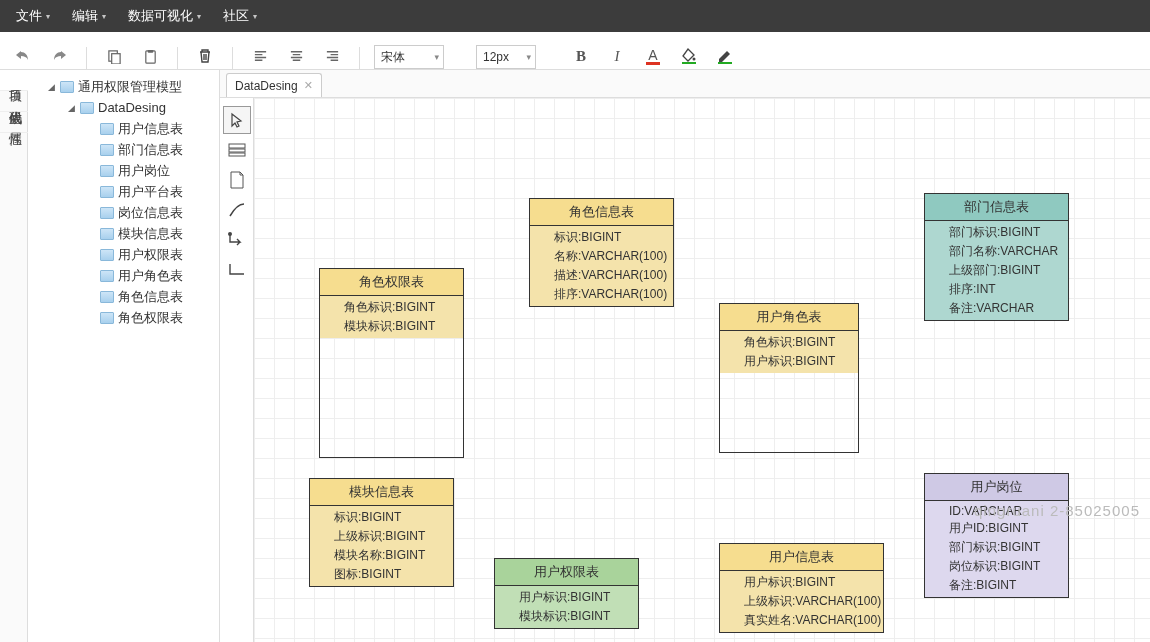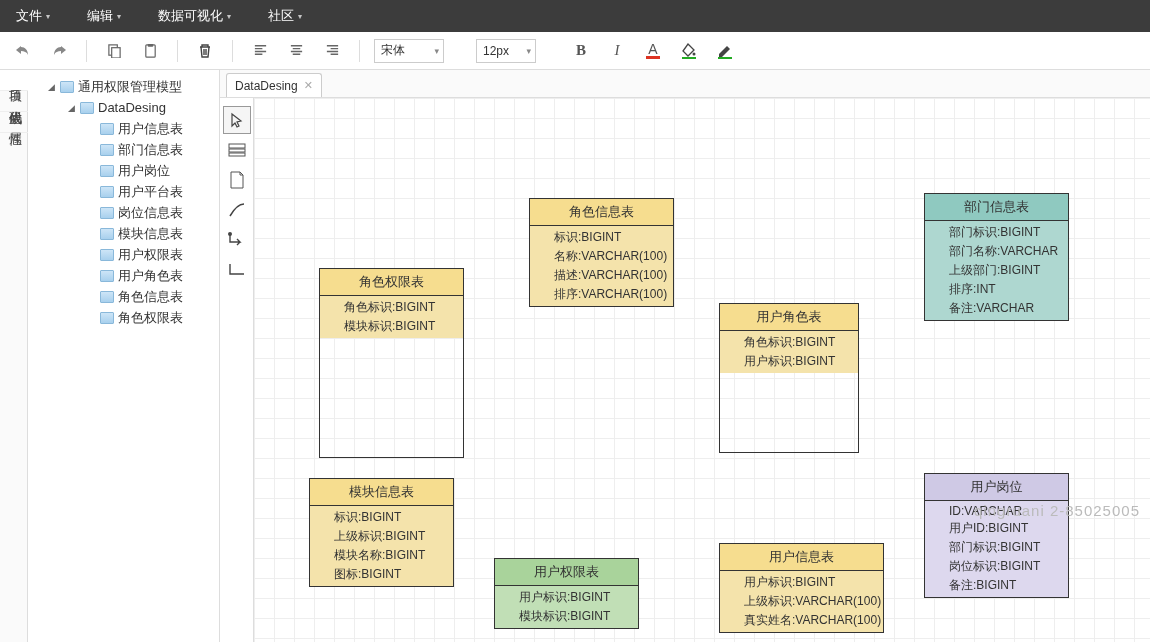--- a/index.html
+++ b/index.html
@@ -1,20 +1,20 @@
 <!DOCTYPE html>
 <html><head>
 <meta charset="utf-8">
 <style>
 *{box-sizing:border-box;margin:0;padding:0;font-family:"Microsoft YaHei",SimSun,Arial,sans-serif}
 body{width:1150px;height:642px;overflow:hidden;background:#fff;font-size:12px;color:#333}
-.menubar{height:32px;background:#3c3c3c;display:flex;align-items:center;padding:0 16px;gap:37px}
+.menubar{height:32px;background:#3c3c3c;display:flex;align-items:center;padding:0 16px;gap:22px}
 .menubar .menu-item{color:#fff;font-size:13px;cursor:pointer;display:flex;align-items:center;gap:4px}
 .menubar .menu-item .tri{font-size:8px;opacity:.7}
-.toolbar{height:38px;border-bottom:1px solid #ddd;display:flex;align-items:center;padding:0 10px;gap:10px;background:#fff}
+.toolbar{height:38px;border-bottom:1px solid #ddd;display:flex;align-items:flex-end;padding:0 10px;gap:10px;background:#fff}
 .tb-btn{width:26px;height:26px;display:flex;align-items:center;justify-content:center;cursor:pointer;color:#555;border-radius:2px}
 .tb-sep{width:1px;height:22px;background:#ddd;margin:0 4px}
 .tb-select{border:1px solid #ccc;height:24px;padding:0 20px 0 6px;font-size:12px;background:#fff;position:relative;display:flex;align-items:center;min-width:60px}
 .tb-select .chev{position:absolute;right:4px;font-size:9px;color:#888}
 .main{display:flex;height:572px}
 .sidetabs{width:28px;border-right:1px solid #ddd;background:#fafafa}
 .sidetab{writing-mode:vertical-rl;text-orientation:upright;padding:10px 6px;font-size:13px;text-align:center;cursor:pointer;border-bottom:1px solid #eee;color:#444}
 .sidetab.active{background:#fff;font-weight:400}
 .tree{width:192px;border-right:1px solid #ddd;background:#fff;overflow:auto;padding-top:6px}
 .tree-item{display:flex;align-items:center;height:21px;padding-left:6px;cursor:pointer;font-size:13px;color:#333}

